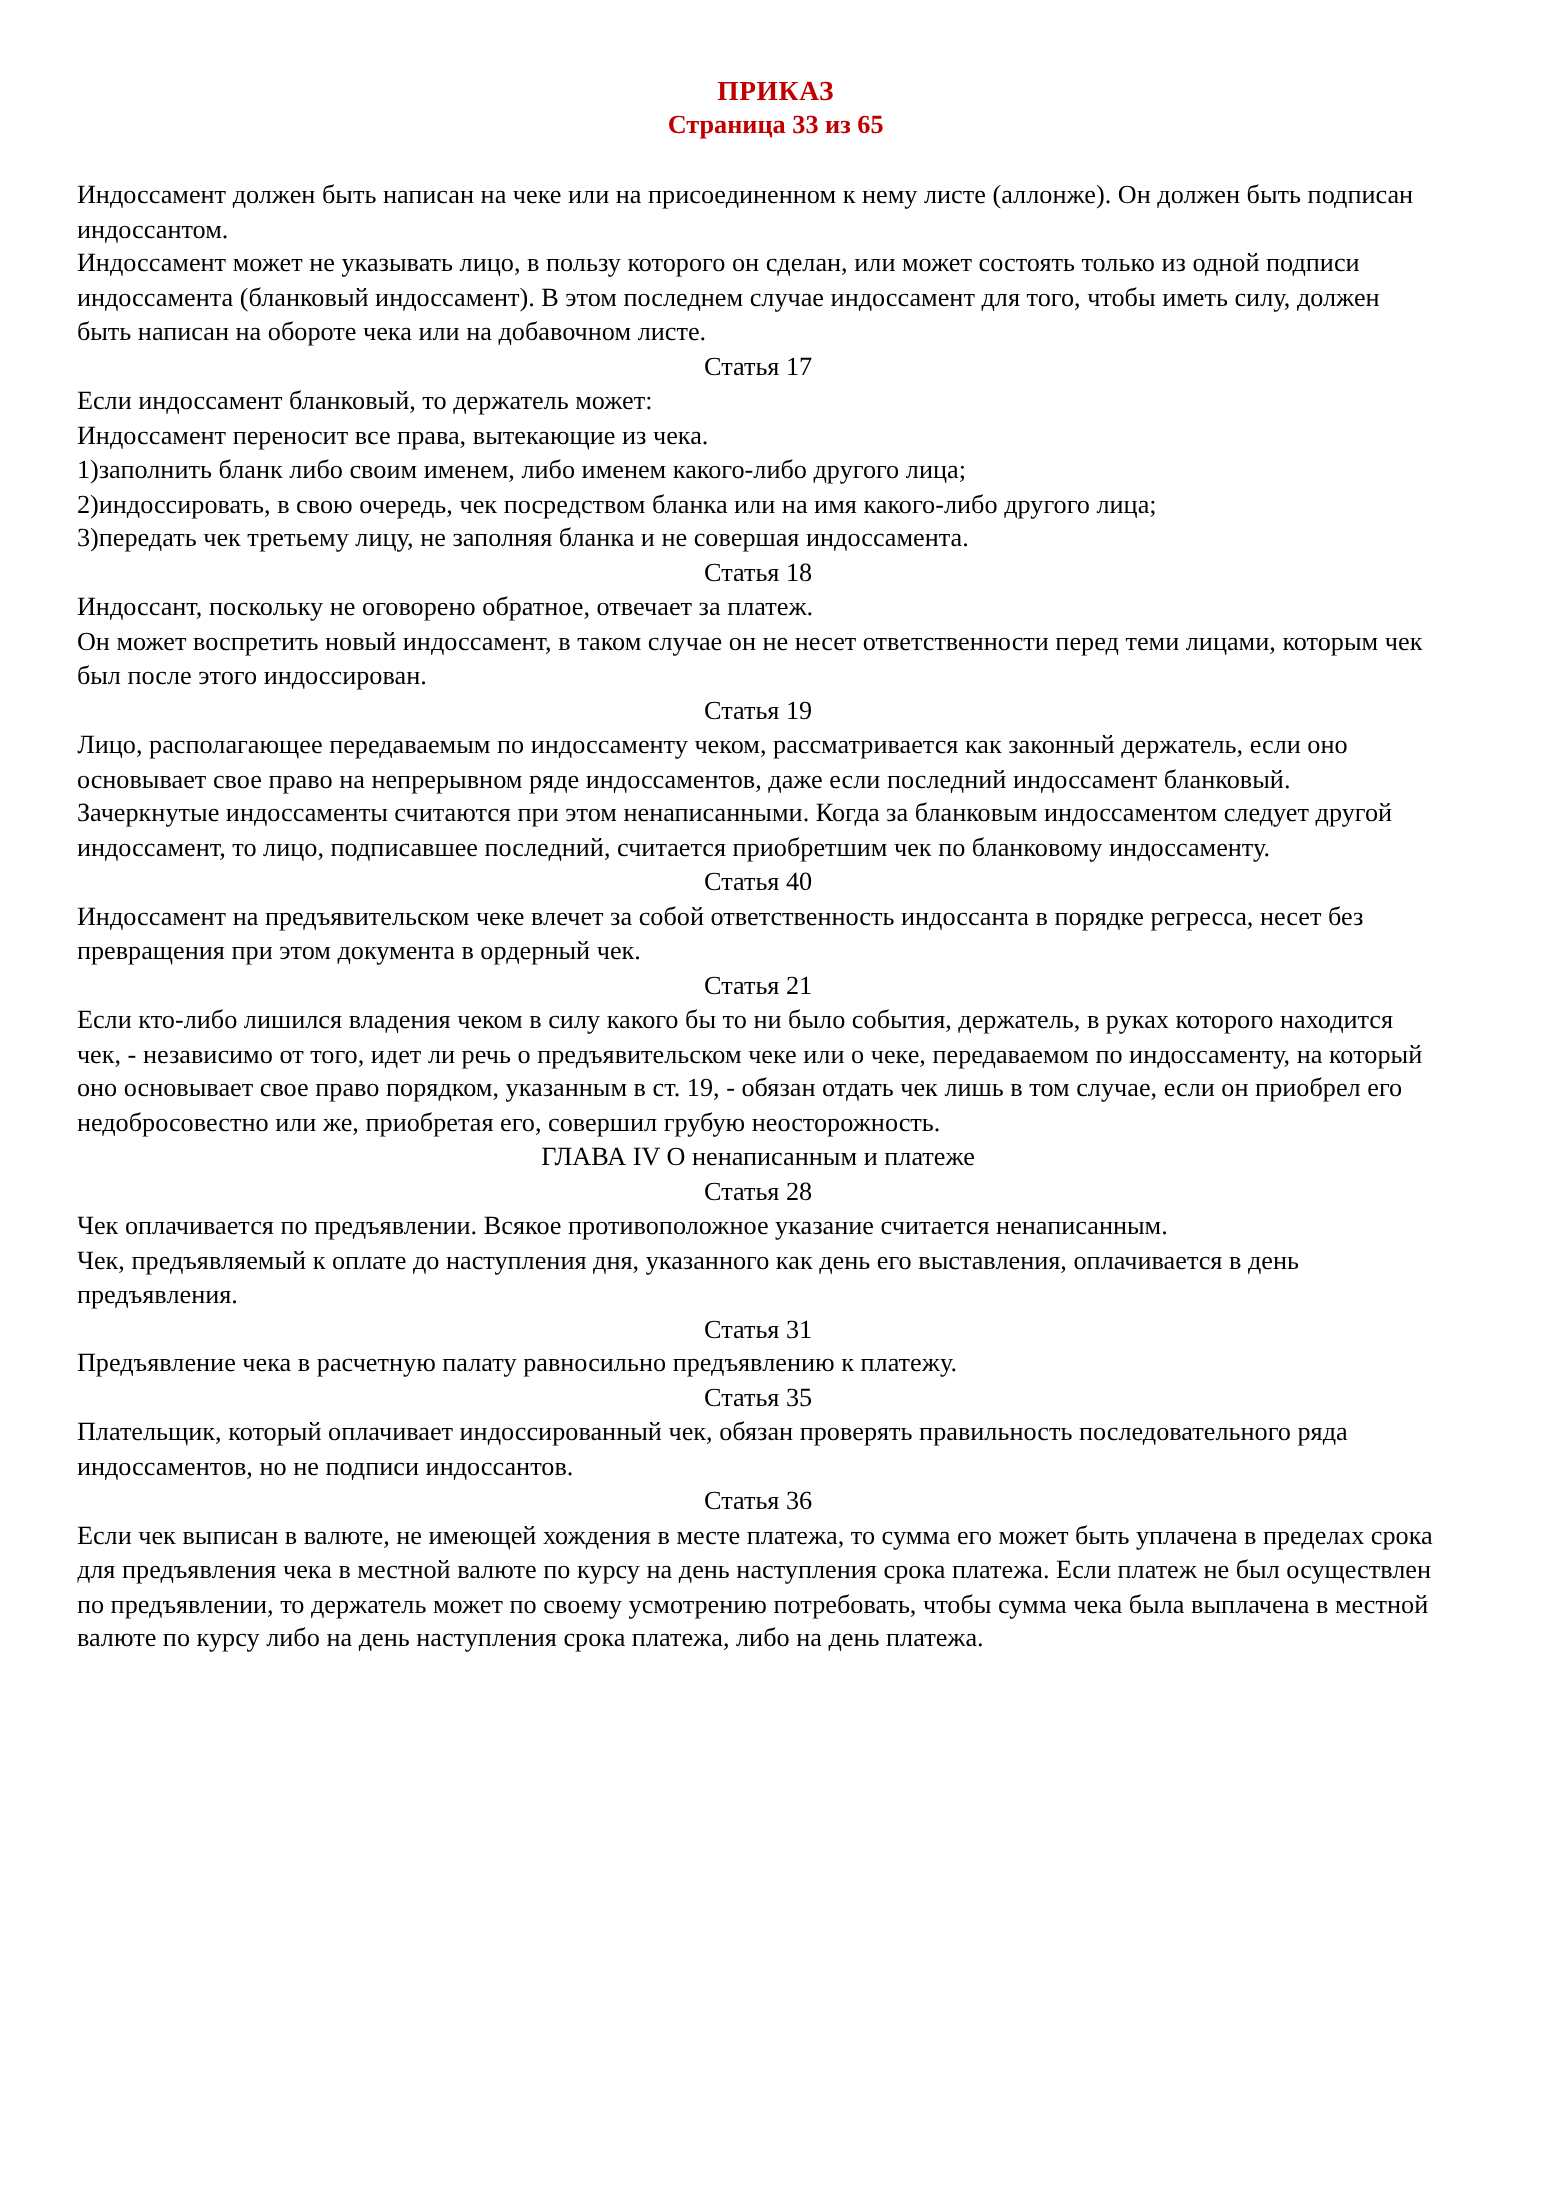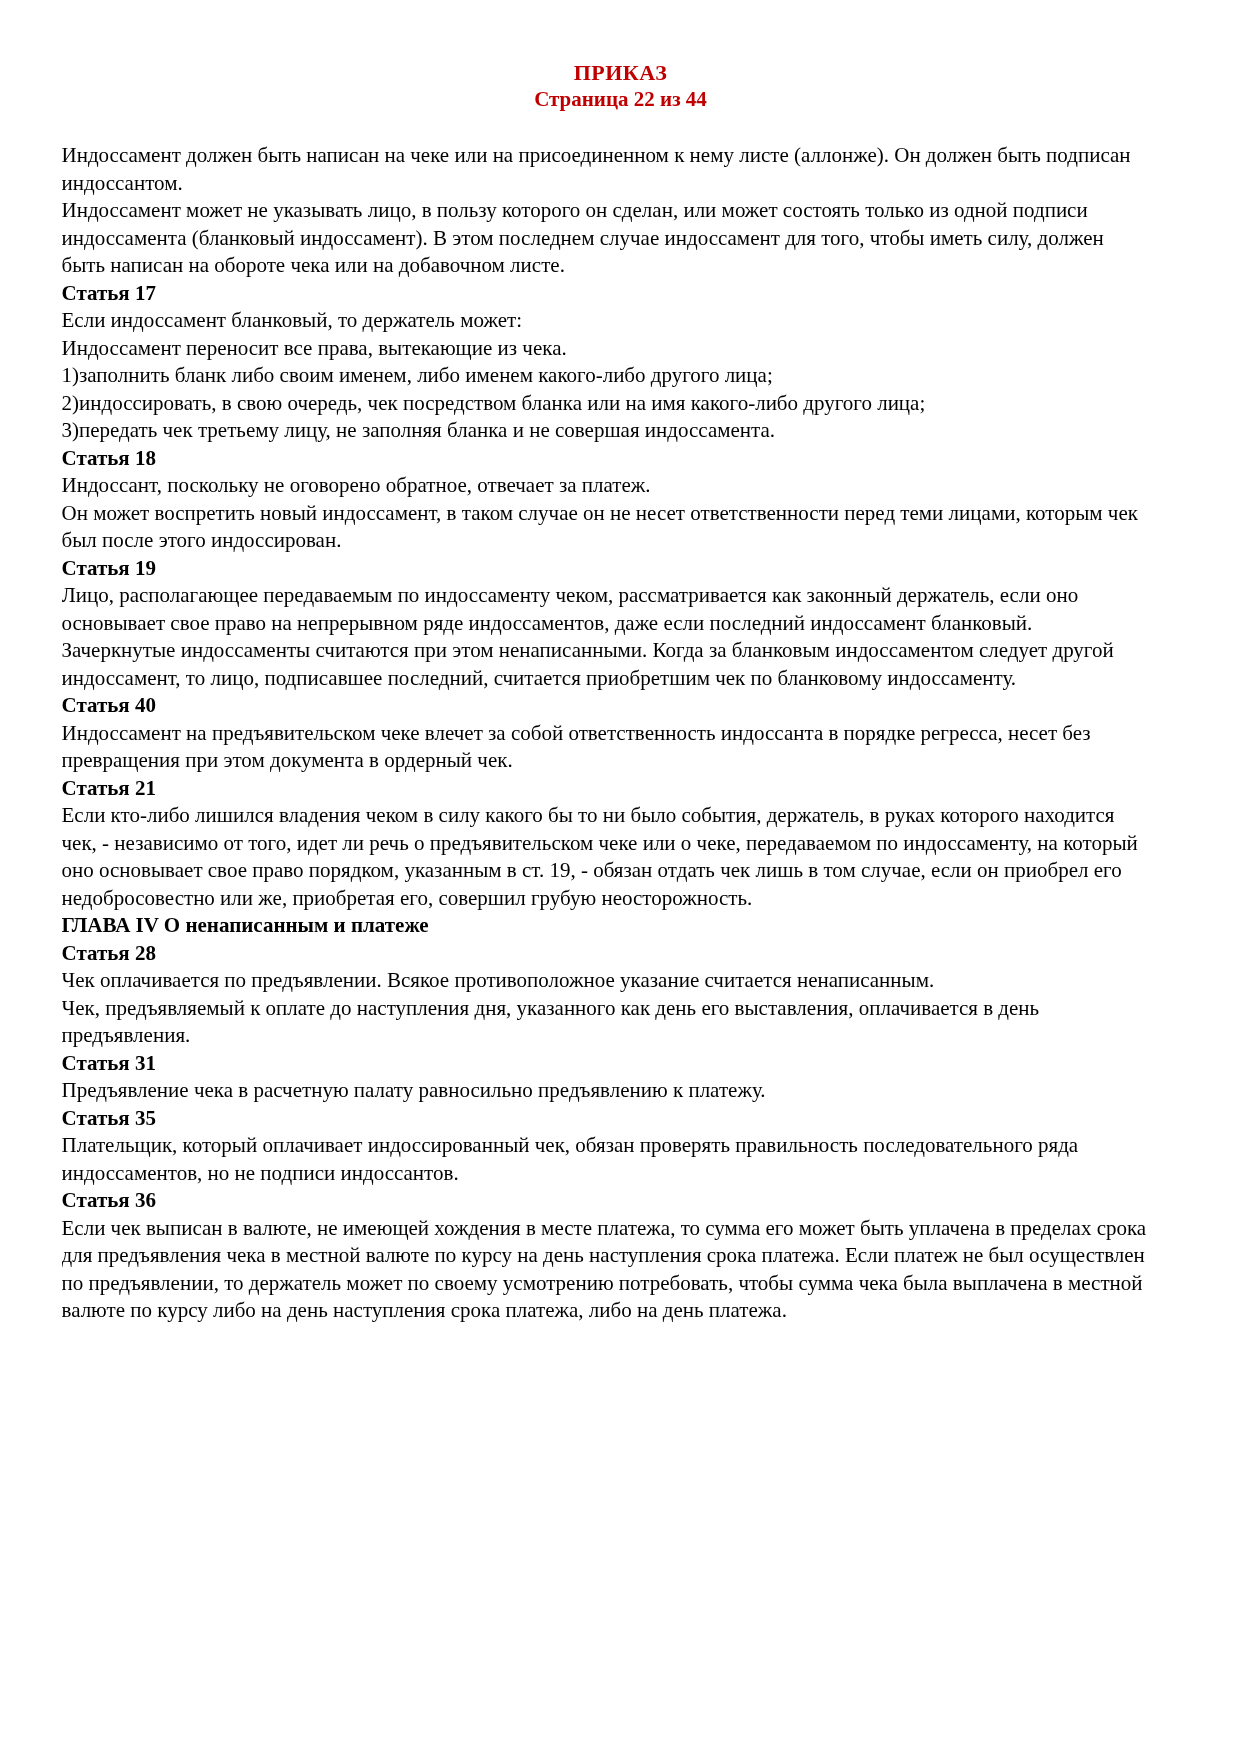--- a/index.html
+++ b/index.html
@@ -34,30 +34,31 @@
     margin-top: 30px;
     width: 1090px; 
   }
   .doc-content p {
     font-size: 21px;
     line-height: 27.5px;
     font-weight: normal;
     text-align: left;
   }
   .doc-content p.heading {
-    font-weight: bold;
+    font-weight: normal;
+    text-align: center;
   }
 </style>
 </head>
 <body>
 
 <div class="page">
   <div class="doc-header">
     <div class="title">ПРИКАЗ</div>
-    <div class="subtitle">Страница 22 из 44</div>
+    <div class="subtitle">Страница 33 из 65</div>
   </div>
   <div class="doc-content">
 
   <p class="normal">Индоссамент должен быть написан на чеке или на присоединенном к нему листе (аллонже). Он должен быть подписан индоссантом.</p>
       <p class="normal">Индоссамент может не указывать лицо, в пользу которого он сделан, или может состоять только из одной подписи индоссамента (бланковый индоссамент). В этом последнем случае индоссамент для того, чтобы иметь силу, должен быть написан на обороте чека или на добавочном листе.</p>
       <p class="heading">Статья 17</p>
       <p class="normal">Если индоссамент бланковый, то держатель может:</p>
       <p class="normal">Индоссамент переносит все права, вытекающие из чека.</p>
       <p class="normal">1)заполнить бланк либо своим именем, либо именем какого-либо другого лица;</p>
       <p class="normal">2)индоссировать, в свою очередь, чек посредством бланка или на имя какого-либо другого лица;</p>

